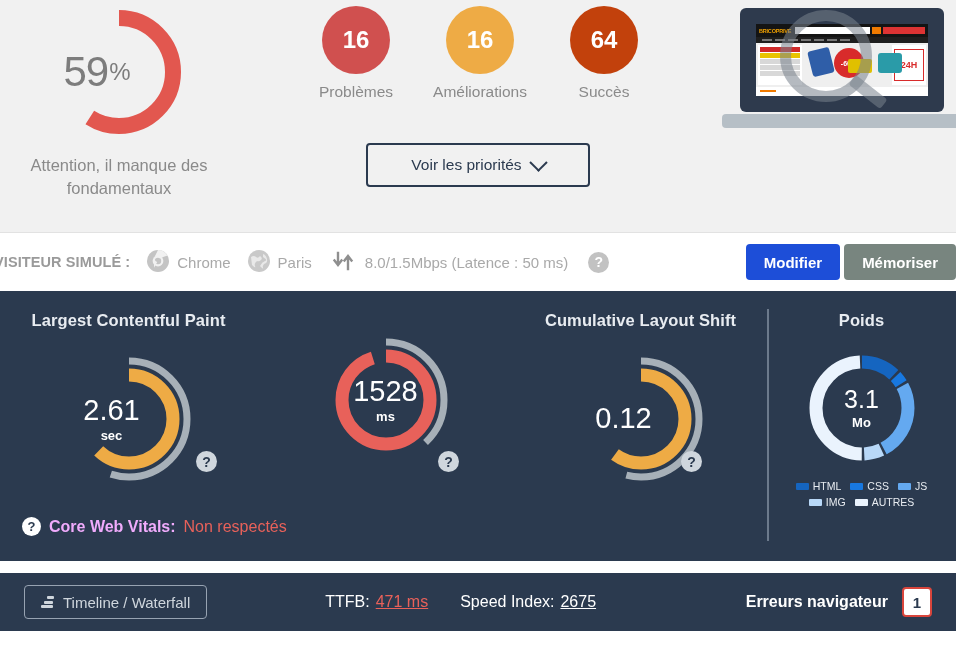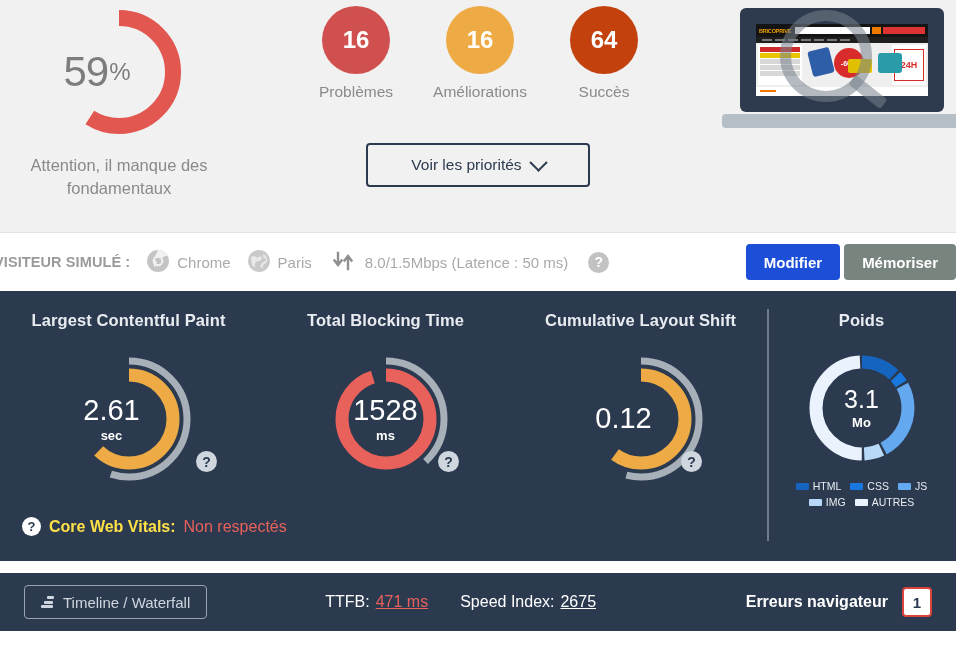--- a/index.html
+++ b/index.html
@@ -478,21 +478,21 @@
     align-items: center;
     gap: 8px;
   }
   .cwv-icon {
     width: 19px; height: 19px; border-radius: 50%;
     background: #ffffff; color: #2b3a4f;
     font-size: 13px; font-weight: bold;
     display: flex; align-items: center; justify-content: center;
     cursor: pointer;
   }
-  .cwv-label { font-size: 16px; font-weight: bold; color: #fde047; }
+  .cwv-label { font-size: 16px; font-weight: bold; color: #f0abfc; }
   .cwv-status { font-size: 16px; color: #e8615a; }
 
   
   .gap-strip { height: 12px; background: #ffffff; }
   .bottom-bar {
     position: relative;
     width: 956px;
     height: 58px;
     background: #2b3a4f;
     display: flex;
@@ -708,21 +708,20 @@
             <circle cx="75" cy="67" r="44" fill="none" stroke="#eeab45" stroke-width="13" id="lcp-inner" transform="rotate(-90 75 67)" stroke-dasharray="171.40529517985908 276.46015351590177"></circle>
           </svg>
           <div class="gauge-center offset">
             <span class="gauge-num">2.61</span>
             <span class="gauge-unit">sec</span>
           </div>
         </div>
       </div>
 
       <div class="metric m-tbt">
-        <div class="metric-title">Total Blocking Time</div>
         <div class="gauge-wrap">
           <svg width="150" height="135" viewBox="0 0 150 135">
             <circle cx="75" cy="67" r="58" fill="none" stroke="#a7b0b8" stroke-width="7" id="tbt-outer" transform="rotate(-90 75 67)" stroke-dasharray="138.48140417023808 364.424747816416"></circle>
             <circle cx="75" cy="67" r="44" fill="none" stroke="#e8615a" stroke-width="13" id="tbt-inner" transform="rotate(-90 75 67)" stroke-dasharray="262.63714584010665 276.46015351590177"></circle>
           </svg>
           <div class="gauge-center">
             <span class="gauge-num">1528</span>
             <span class="gauge-unit">ms</span>
           </div>
         </div>

